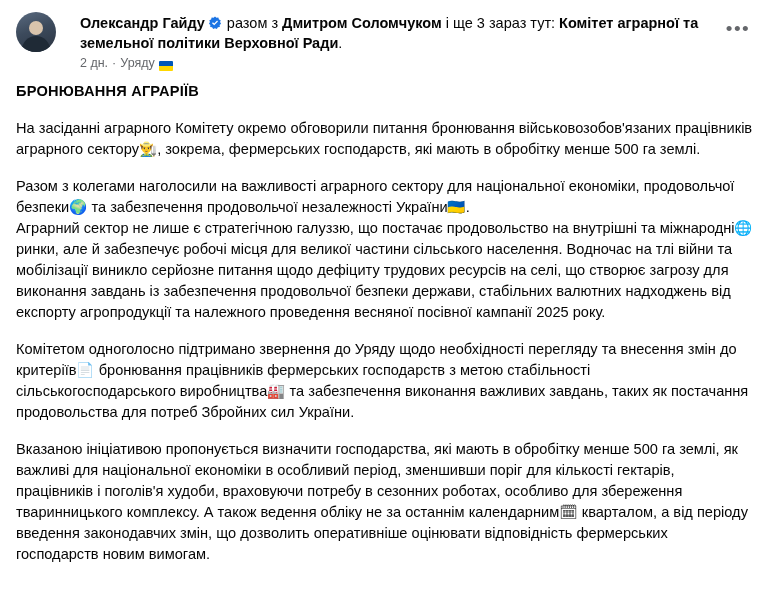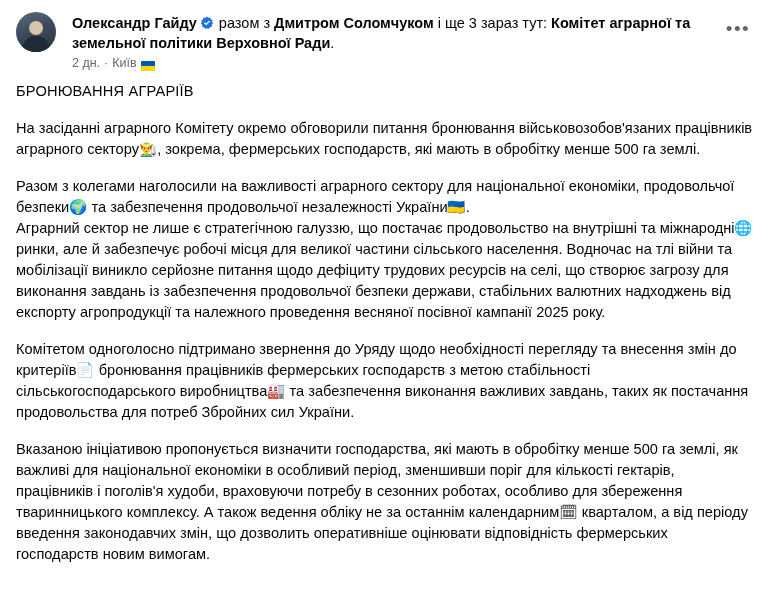--- a/index.html
+++ b/index.html
@@ -16,21 +16,21 @@
   }
   .post {
     width: 769px;
     box-sizing: border-box;
     padding: 12px 16px 0 16px;
     background: #ffffff;
   }
   .post-header {
     display: flex;
     align-items: flex-start;
-    gap: 16px;
+    gap: 24px;
   }
   .avatar {
     width: 40px;
     height: 40px;
     min-width: 40px;
     border-radius: 50%;
     background: linear-gradient(160deg, #5b6b80 0%, #3c4a5c 45%, #2b3441 100%);
     position: relative;
     overflow: hidden;
     flex-shrink: 0;
@@ -131,40 +131,41 @@
   }
   .post-body p:last-child {
     margin-bottom: 0;
   }
   .title-line {
     margin: 0 0 14px 0;
     font-size: 14.6px;
     line-height: 21px;
     letter-spacing: 0.2px;
     color: #050505;
+    font-weight: bold;
   }
 </style>
 </head>
 <body>
 
 <div class="post">
 
   <div class="post-header">
 
     <div class="avatar"></div>
 
     <div class="header-text">
       <div class="byline"><span class="name">Олександр Гайду</span><svg class="verified" viewBox="0 0 16 16">
             <path fill="#1b74e4" d="M8 0.6l1.6 1.5 2.2-0.3 0.7 2.1 2 0.9-0.7 2.1 1.1 1.9-1.6 1.5 0.2 2.2-2.2 0.4-1.2 1.9L8 13.9l-2.1 0.9-1.2-1.9-2.2-0.4 0.2-2.2L1.1 8.8l1.1-1.9L1.5 4.8l2-0.9 0.7-2.1L6.4 2.1z"></path>
             <path fill="#ffffff" d="M7.1 10.6L4.6 8.2l1-1 1.5 1.4 3.3-3.4 1 1z"></path>
           </svg><span class="plain"> разом з </span><span class="name">Дмитром Соломчуком</span><span class="plain"> і ще 3 </span><span class="plain">зараз тут: </span><span class="name">Комітет аграрної та земельної політики Верховної Ради</span><span class="plain">.</span></div>
       <div class="meta">
         <span>2 дн.</span>
         <span class="dot">·</span>
-        <span>Київ</span>
+        <span>Уряду</span>
         <span class="flag-ua"></span>
       </div>
     </div>
 
     <div class="more-btn">•••</div>
   </div>
 
   <div class="post-body">
     <div class="title-line">БРОНЮВАННЯ АГРАРІЇВ</div>
     <p>На засіданні аграрного Комітету окремо обговорили питання бронювання військовозобов'язаних працівників аграрного сектору👨‍🌾, зокрема, фермерських господарств, які мають в обробітку менше 500 га землі.</p>

